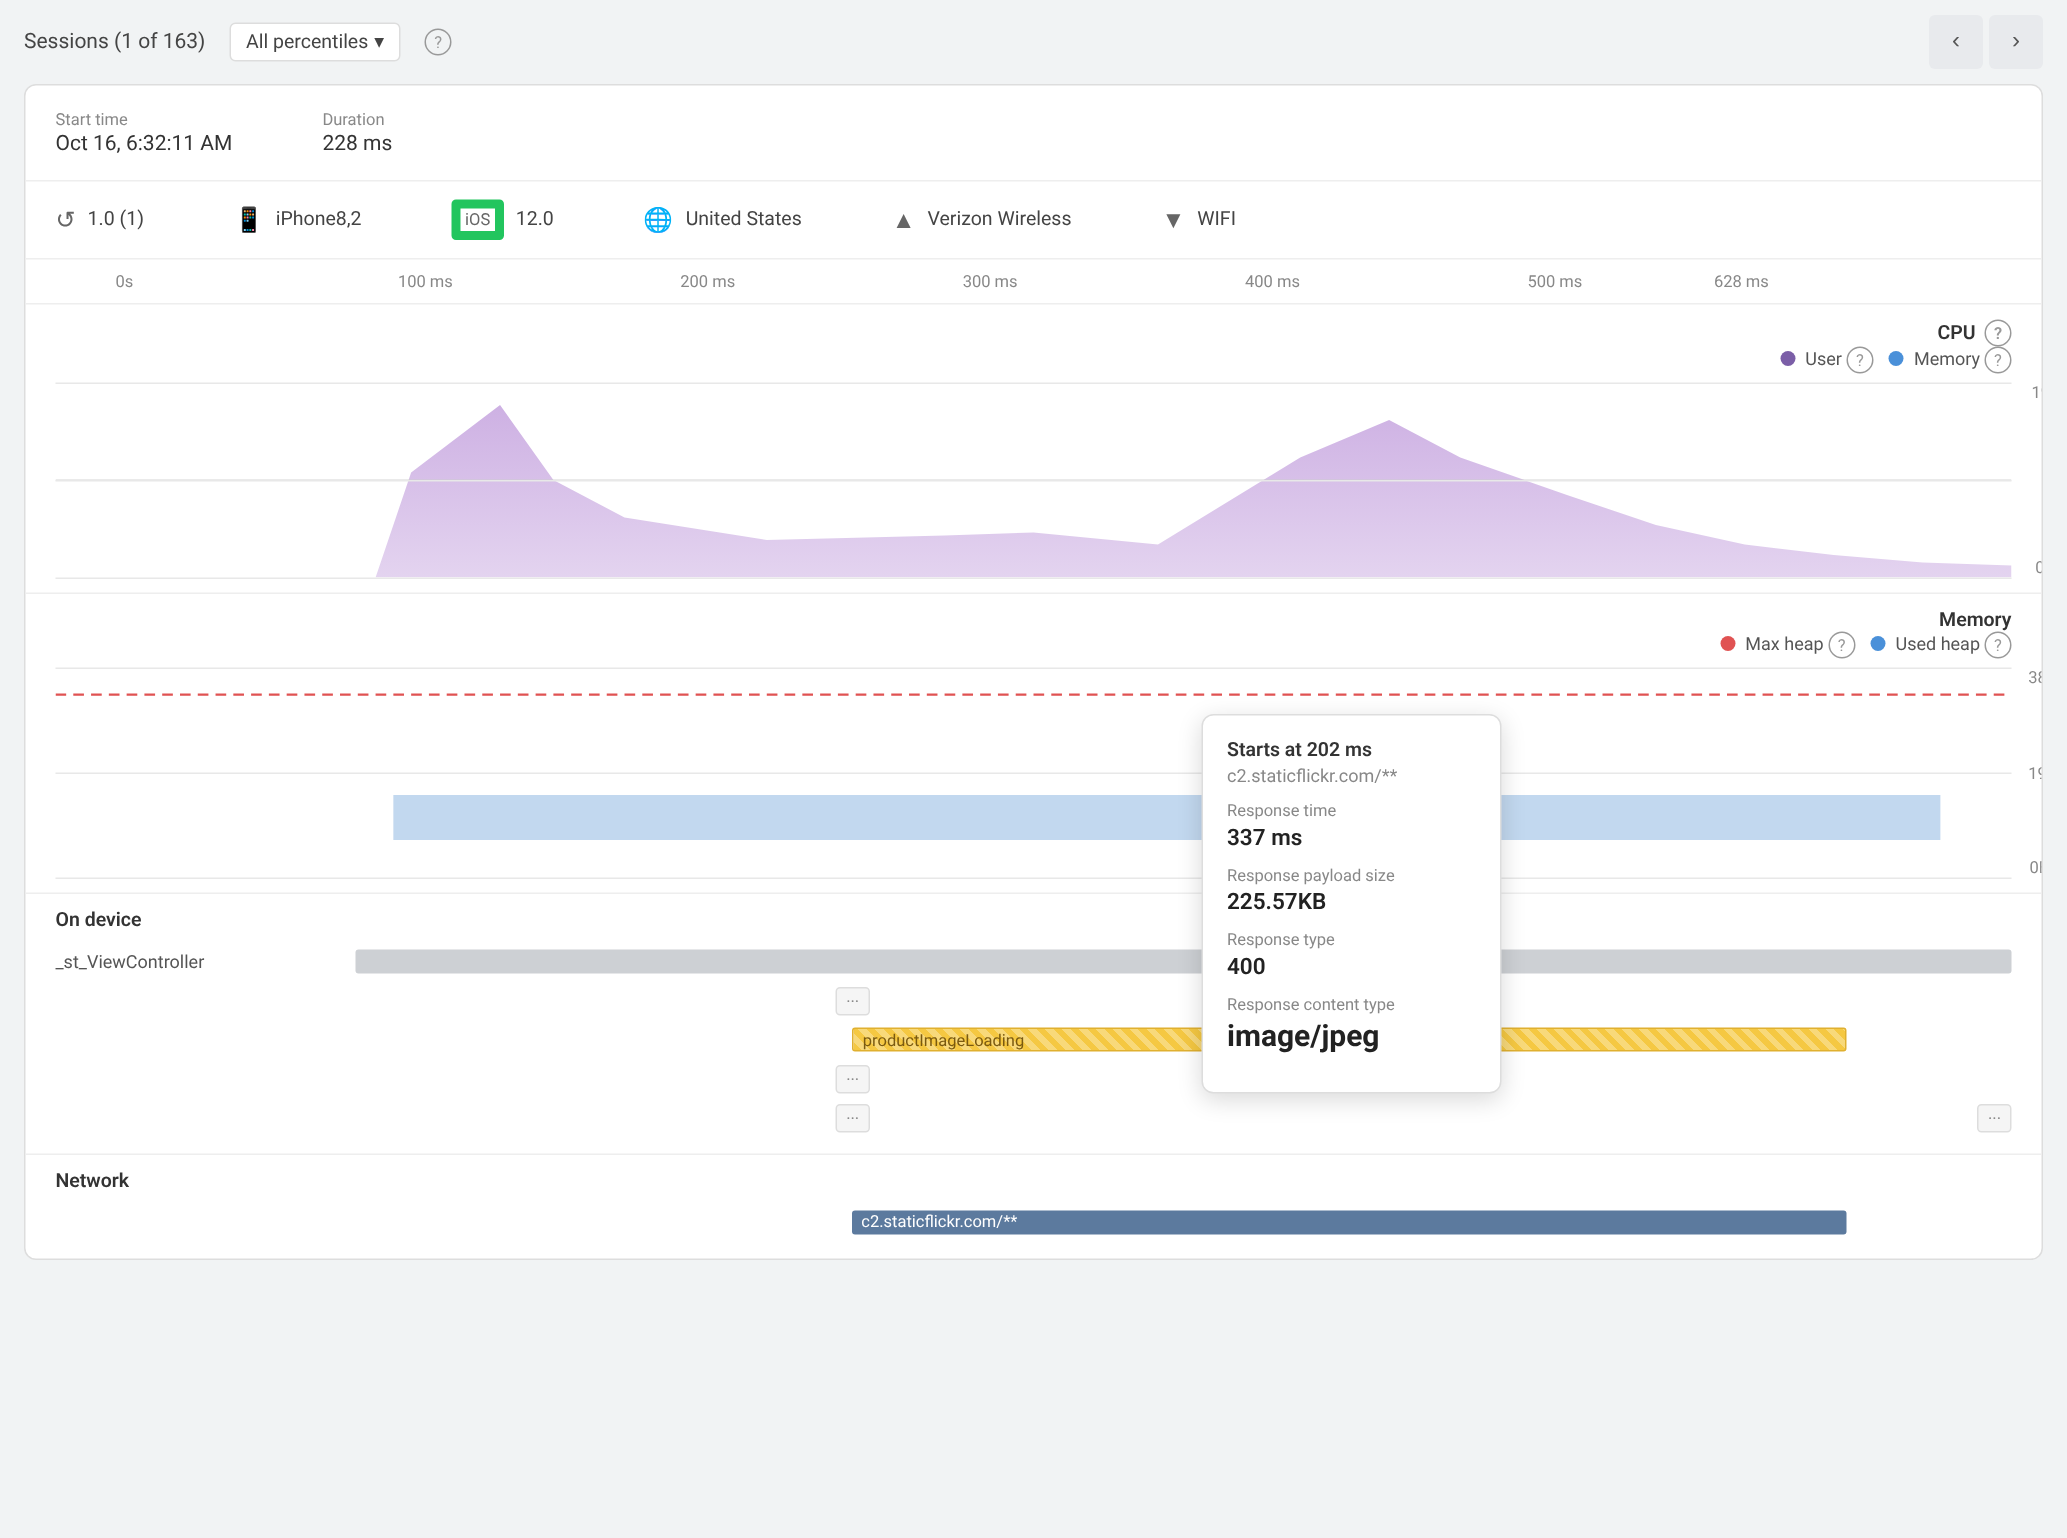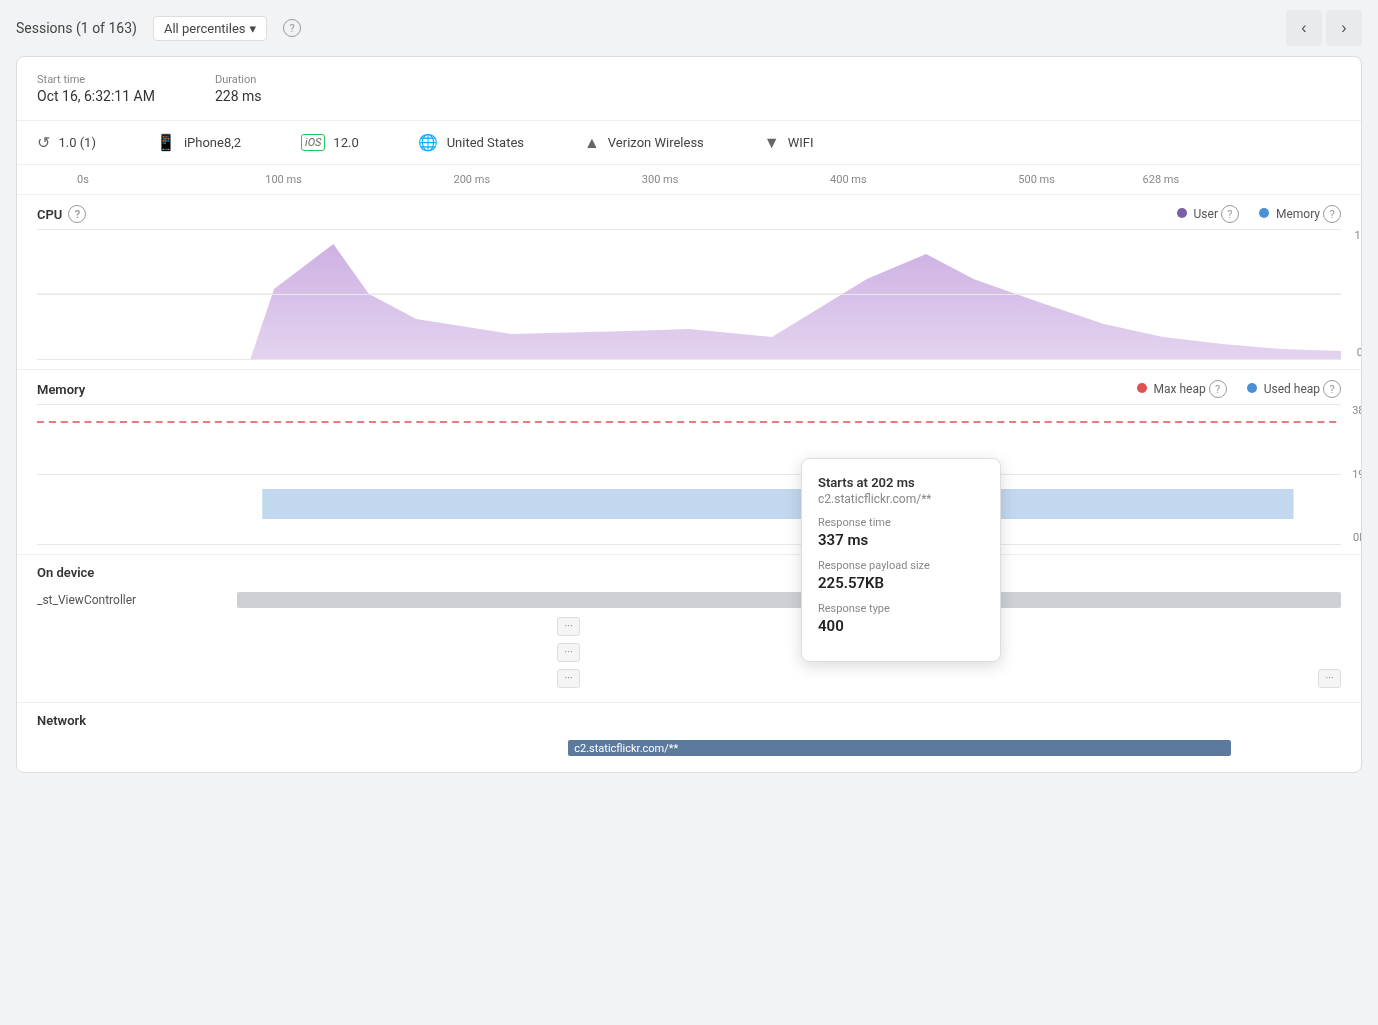--- a/index.html
+++ b/index.html
@@ -137,38 +137,39 @@
       font-size: 11px;
       color: #888;
     }
 
     .section {
       border-bottom: 1px solid #eee;
     }
 
     .section-header {
       display: flex;
-      align-items: center;
+      align-items: flex-end;
       justify-content: space-between;
       padding: 10px 20px 6px 20px;
+      flex-direction: column;
     }
 
     .section-title {
       font-size: 13px;
       font-weight: 600;
       color: #333;
       display: flex;
       align-items: center;
       gap: 6px;
     }
 
     .section-legend {
       display: flex;
       align-items: center;
-      gap: 20px;
+      gap: 10px;
       font-size: 12px;
       color: #555;
     }
 
     .legend-dot {
       width: 10px; height: 10px;
       border-radius: 50%;
       display: inline-block;
       margin-right: 4px;
     }
@@ -316,21 +317,21 @@
   <div class="device-row">
     <div class="device-item">
       <span class="device-icon">↺</span>
       <span>1.0 (1)</span>
     </div>
     <div class="device-item">
       <span class="device-icon">📱</span>
       <span>iPhone8,2</span>
     </div>
     <div class="device-item">
-      <span class="device-icon" style="font-size:11px; border:1px solid #22c55e; border-radius:3px; padding:1px 3px;font-style:italic;">iOS</span>
+      <span class="device-icon" style="font-size:11px; border:6px solid #22c55e; border-radius:3px; padding:1px 3px;">iOS</span>
       <span>12.0</span>
     </div>
     <div class="device-item">
       <span class="device-icon">🌐</span>
       <span>United States</span>
     </div>
     <div class="device-item">
       <span class="device-icon">▲</span>
       <span>Verizon Wireless</span>
     </div>
@@ -460,20 +461,28 @@
       </div>
     </div>
 
     <div class="trace-row">
       <div class="trace-label"></div>
       <div class="trace-bar-container">
         <span class="expand-btn" style="position:absolute; left:29%; top:0;">···</span>
       </div>
     </div>
 
+    <div class="trace-row">
+      <div class="trace-label"></div>
+      <div class="trace-bar-container">
+        <div class="trace-bar bar-yellow-stripe" style="left:30%; width:60%;">
+          <span style="font-size:11px; color:#7a5a10; padding: 0 6px; line-height:16px;">productImageLoading</span>
+        </div>
+      </div>
+    </div>
 
     <div class="trace-row">
       <div class="trace-label"></div>
       <div class="trace-bar-container">
         <span class="expand-btn" style="position:absolute; left:29%; top:0;">···</span>
       </div>
     </div>
 
     <div class="trace-row">
       <div class="trace-label"></div>
@@ -492,20 +501,24 @@
         <div class="tooltip-label">Response time</div>
         <div class="tooltip-value">337 ms</div>
       </div>
       <div class="tooltip-row">
         <div class="tooltip-label">Response payload size</div>
         <div class="tooltip-value">225.57KB</div>
       </div>
       <div class="tooltip-row">
         <div class="tooltip-label">Response type</div>
         <div class="tooltip-value">400</div>
+      </div>
+      <div class="tooltip-row">
+        <div class="tooltip-label">Response content type</div>
+        <div class="tooltip-value-large">image/jpeg</div>
       </div>
     </div>
   </div>
 
   <div class="network-section">
     <div class="section-title-row">Network</div>
     <div class="trace-row">
       <div class="trace-label"></div>
       <div class="trace-bar-container">
         <div class="trace-bar bar-blue-gray" style="left:30%; width:60%;">

